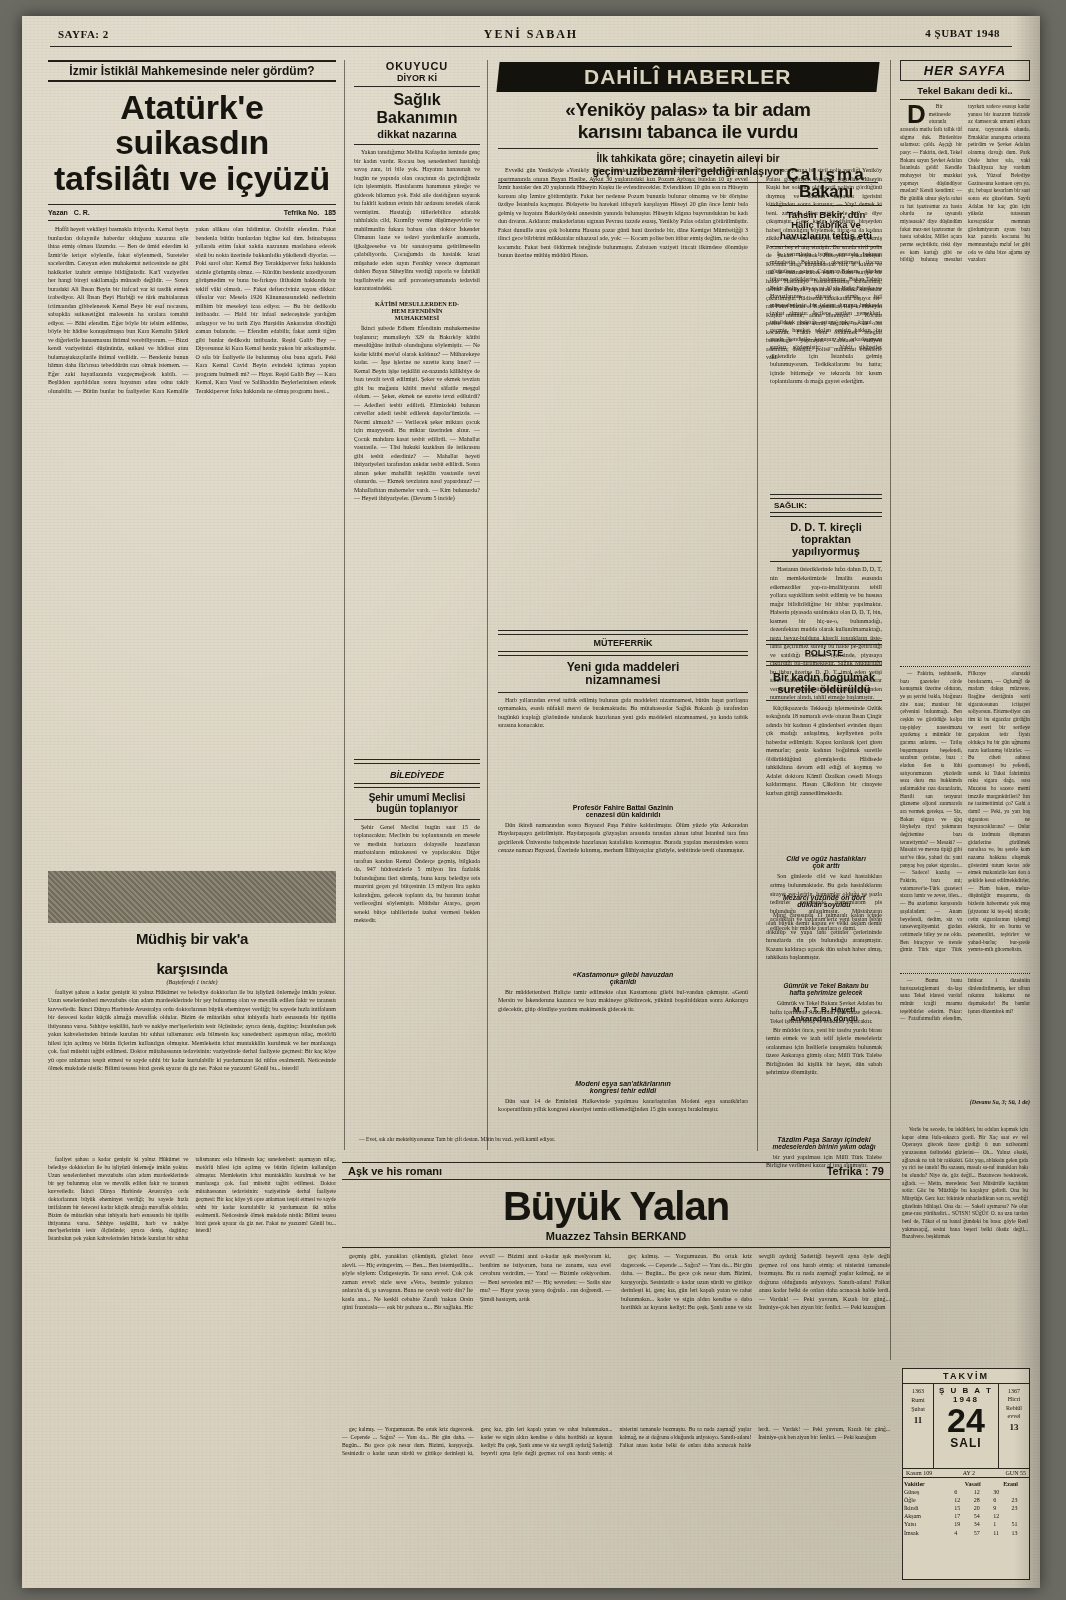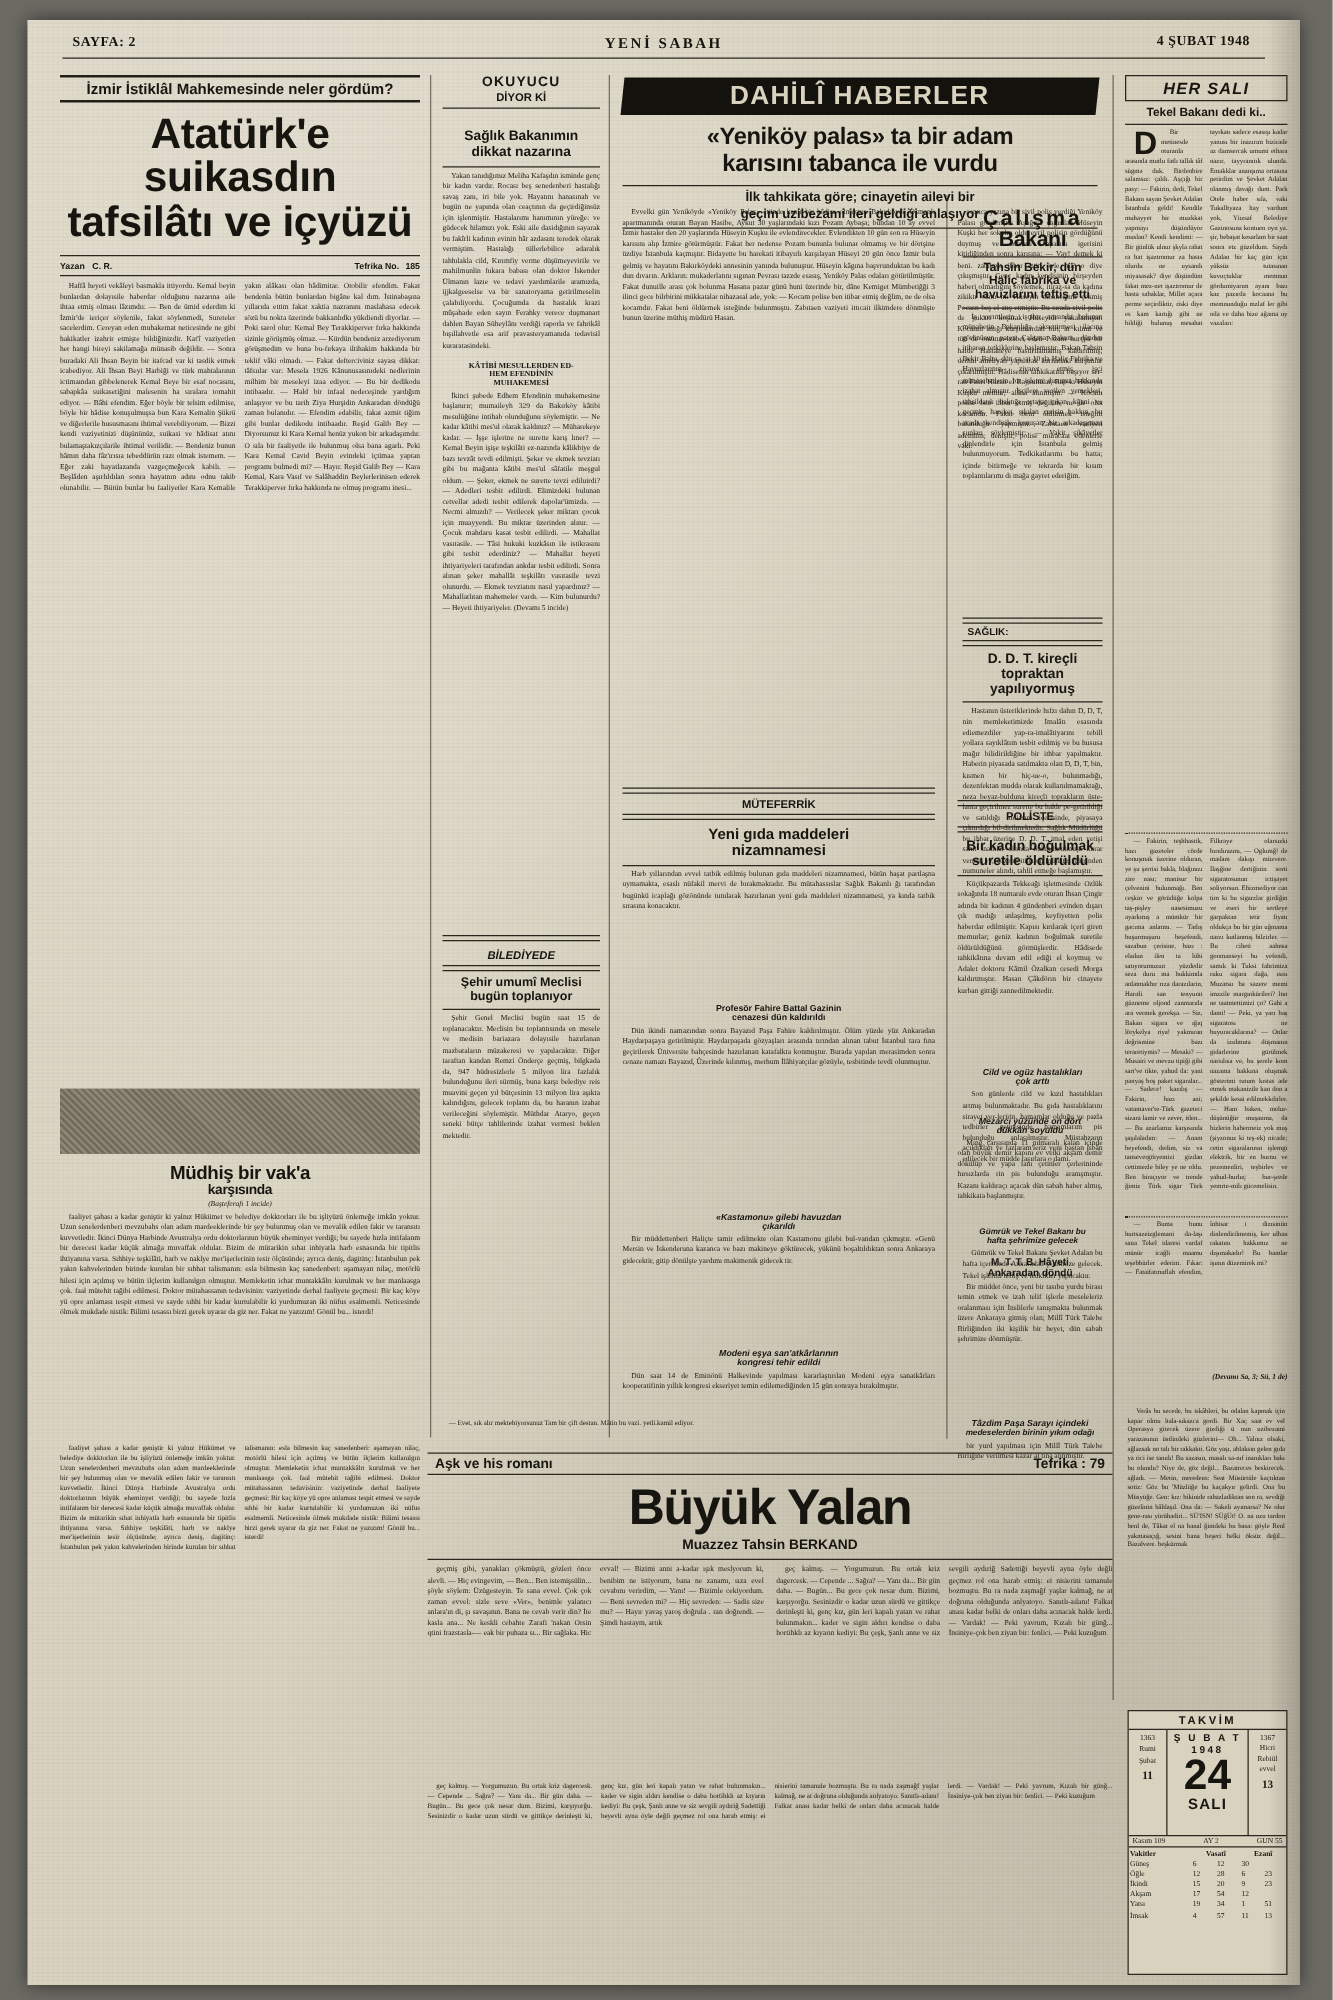--- a/index.html
+++ b/index.html
@@ -138,32 +138,32 @@
     </div>
     <div class="hairline" style="margin-top:3px;"></div>
 
     <div class="body" style="margin-top:4px;column-count:2;height:640px;">
       <p>Haffâ heyeti vekâleyi basmakla ittiyordu. Kemal beyin bunlardan dolayısile haberdar olduğunu nazarına aile ihtaa etmiş olması lâzımdır. — Ben de ümid ederdim ki İzmir'de ieriçer söylenile, fakat söylenmedi, Sureteler sacelerdim. Cereyan eden muhakemat neticesinde ne gibi hakikatler izahrir etmişte bildiğinizdir. Kat'î vaziyetlen her hangi bireyi sakilamağa münasib değildir. — Sonra buradaki Ali İhsan Beyin bir itafcad var ki tasdik etmek icabediyor. Ali İhsan Beyi Harbiği ve türk mahtalarının ictimaından gibbelenerek Kemal Beye bir esaf nocasını, sabapkâa suikasetiğini malesenin ha sıralara tomahit ediyor. — Bâhi efendim. Eğer böyle bir telsim edilmise, böyle bir hâdise konuşulmuşsa bun Kara Kemalin Şükrü ve diğerlerile hususmasını ihtimal verebiliyorum. — Bizzi kendi vaziyetinizi düşününüz, suikasi ve hâdisat atını bulamaştakızçılarile ihtimal verilidir. — Bendeniz bunun hâmın daha fâz'ırısıa tebeddürün razı olmak istemem. — Eğer zaki hayatlazanda vazgeçmeğecek kabilı. — Beşlâden aşırlıldılan sonra hayatnın adını odnu takib olunabilir. — Bütün bunlar bu faaliyetler Kara Kemalile yakın alâkası olan hâdimitar. Otobilir efendim. Fakat bendenla bütün bunlardan bigâne kal dım. İstinabaşına yıllarıda ettim fakat xaktia nazranını maslahasa edecek sözü bu nokta üzerinde bakkanlıdkı yükdiendi diyorlar. — Poki sarol olur: Kemal Bey Terakkiperver fırka hakkında sizinle görüşmüş olmaz. — Kürdün bendeniz arzediyorum görüşmedim ve buna bu-fırkaya iltihakim hakkında bir teklif vâki olmadı. — Fakat defterciviniz sayası dikkat: tâfsıılar var: Mesela 1926 Kânunusasınıdeki nedlerinin milhim bir meseleyi izaa ediyor. — Bu bir dedikodu intibaadır. — Hald bir infaal nedeceşinde yardığım anlaşıyor ve bu tarih Ziya Hurşidin Ankaradan döndüğü zaman bulanıdır. — Efendim edabilir, fakat azmit tiğim gibi bunlar dedikodu intibaadır. Reşid Galib Bey — Diyorsunuz ki Kara Kemal henüz yukon bir arkadaşımdır. O sıla bir faaliyetle ile bulunmuş olsa bana agarlı. Peki Kara Kemal Cavid Beyin evindeki içtimaa yaptan programı bulmedi mi? — Hayır. Reşid Galib Bey — Kara Kemal, Kara Vasıf ve Salâhaddin Beylerlerinisen ederek Terakkiperver fırka hakkında ne olmuş programı inesi...</p>
     </div>
 
     <div class="photo" style="margin-top:6px;height:52px;width:288px;"></div>
 
     <div class="hl" style="font-size:15px;text-align:center;margin-top:8px;">Müdhiş bir vak'a</div>
-    <div class="hl" style="font-size:11px;text-align:center;margin-top:1px;">karşısında</div>
+    <div class="hl" style="font-size:15px;text-align:center;margin-top:15px;">karşısında</div>
     <div class="centertxt" style="font-size:6px;font-style:italic;margin-top:2px;">(Başteferafı 1 incide)</div>
     <div class="body" style="margin-top:3px;column-count:1;height:300px;">
       <p>faaliyet şahası a kadar geniştir ki yalnız Hükümet ve belediye dokktorları ile bu işliyüzü önlemeğe imkân yoktur. Uzun senelerdenberi mevzubahs olan adam mardeeklerinde bir şey bulunmuş olan ve mevalik edilen fakir ve taransıtı kuvvetledir. İkinci Dünya Harbinde Avustralya ordu doktorlarının büyük eheminyet verdiği; bu sayede hızla intifalanm bir derecesi kadar küçük almağa muvaffak oldular. Bizim de mütarikin sıhat inhiyatla harb esnasında bir tipitlis ihtiyanına varsa. Sıhhiye teşkilâti, harb ve naklye mer'işerlerinin tesir ölçüsünde; ayrıca deniş, dagitinç: İstanbulun pek yakın kahvelerinden birinde kurulan bir sıhhat talismanın: esla bilmesin kaç sanedenberi: aşamayan nilaç, motörlü hilesi için açılmış ve bütün ilçlerim kullanılgın olmuştur. Memleketin ichat muntakkâlrı kurulmak ve her manlaasga çok. faal mütehit tağibi edilmesi. Doktor mütahassanın tedavisinin: vaziyetinde derhal faaliyete geçmesi: Bir kaç köye yü opre anlaması tespit etmesi ve sayde sıhhi bir kadar kurtulabilir ki yurdumuzan iki nüfus esalmemli. Neticesinde ölmek mukdade nistik: Bilimi tesassı birzi gerek uyarar da giz ner. Fakat ne yazızım! Gönül bu... isterdi!</p>
     </div>
   </div>
 
   <div class="col" style="left:332px;top:44px;width:126px;">
     <div class="kicker" style="font-size:11px;letter-spacing:1px;">OKUYUCU</div>
     <div class="kicker" style="font-size:9px;margin-top:1px;">DİYOR Kİ</div>
     <div class="hairline" style="margin-top:3px;"></div>
-    <div class="subhd" style="font-size:11px;margin-top:16px;">Sağlık Bakanımın</div>
+    <div class="subhd" style="font-size:16px;margin-top:4px;">Sağlık Bakanımın</div>
     <div class="subhd" style="font-size:11px;margin-top:1px;">dikkat nazarına</div>
     <div class="hairline" style="margin-top:4px;"></div>
     <div class="body" style="margin-top:3px;height:150px;">
       <p>Yakan tanıdığımız Meliha Kafaşdın isminde genç bir kadın vardır. Rocası beş senedenberi hastalığı savaş zanı, iri bile yok. Hayatını hanasınah ve bugün ne yapında olan ceaçtının da geçirdiğinsüz için işlenmiştir. Hastalarımı hanımının yüreğe: ve güdecek hilamızı yok. Eski aile dasidığının sayarak bu fakîrli kadının evinin hâr azdasını teredek olarak vermiştim. Hastalığı tüllerlebilice adaralık tahhılakla cild, Kırımfiy verme düşümeyevirile ve mahilmunlin fukara babası olan doktor İskender Ülmanın lazıe ve tedavi yardımlarile aramızda, ijjkalgeeselse va bir sanatoryama getirilmeselin çalabıliyordu. Çocuğumda da hastalık krazi mûşahade eden sayın Ferahky verece duşmanart dahlen Bayan Süheylânı verdiği raporla ve fahrikâl bışıllahvetle esa arif pravasteryamanıda tedavisil kuraratasindeki.</p>
     </div>
 
     <div class="centertxt caps" style="font-size:6.2px;margin-top:2px;">KÂTİBİ MESULLERDEN ED-</div>
     <div class="centertxt caps" style="font-size:6.2px;">HEM EFENDİNİN</div>
     <div class="centertxt caps" style="font-size:6.2px;">MUHAKEMESİ</div>
     <div class="body" style="margin-top:3px;height:430px;">
@@ -449,21 +449,21 @@
 
   <div class="col" style="left:744px;top:44px;width:0;"></div>
 
   <div class="col" style="left:744px;top:44px;width:0;"></div>
 
   <div class="col" style="left:752px;top:150px;width:108px;background:transparent;">
     <div style="height:0"></div>
   </div>
 
   <div class="col" style="left:878px;top:44px;width:130px;">
-    <div class="boxline" style="text-align:center;font-family:'Liberation Sans',sans-serif;font-weight:bold;font-size:13px;font-style:italic;padding:2px 0;letter-spacing:1px;">HER SALI</div>
+    <div class="boxline" style="text-align:center;font-family:'Liberation Sans',sans-serif;font-weight:bold;font-size:13px;font-style:italic;padding:2px 0;letter-spacing:1px;">HER SAYFA</div>
     <div style="text-align:center;font-family:'Liberation Sans',sans-serif;font-weight:bold;font-size:9.5px;margin-top:4px;">Tekel Bakanı dedi ki..</div>
     <div class="hairline" style="margin-top:3px;"></div>
     <div class="body" style="margin-top:3px;column-count:2;column-gap:6px;height:560px;font-size:5.4px;">
       <p><span class="dropcap">D</span><span>Bir metinesde oturanla arasında mutlu fatlı tallık tâf sügmə duk. Birdenbire salamsız: çaldı. Aşçığı bir pasy: — Fakirin, dedi, Tekel Bakanı sayan Şevket Adalan İstanbula geldi! Kendile muhayyet bir muzkkat yapmayı düşündüyor muslan? Kendi kendimi: — Bir günlük ulnur şkyla rahat ra hat işaztromur za hasta olurdu ne uysandı miyasasak? diye düşündüm fakat mez-net işaztromur de hasta sabaklar, Millet açara perme seçirdiktir, riski diye es kam kartığı gibi ne bildiği bulunuş mesahat tayrkatı sadece esasışı kadar yanusı bir inazırım bizirade az damsercak umumi ethara nazır, tayyranıtık ulunda. Emakklar ananşıma ortasına petirdim ve Şevket Adalan olanmış davağı dum. Park Otele haber sıla, vaki Tukalltyaza hay vardum yok, Yüzsaf Belediye Gazinosuna kontuen oyn ya. şir, bebaşat kesarlam bir saat sonra etz güzeldum. Saydı Adalan bir kaç gün için yüksüz tutasınan kuvuçtuklar memnun gördumiyarım ayanı bazı kaz pazırda kocaana bu memnunduğu mzlaf ler gibi oda ve daha bize ağama uy vazaları:</span></p>
     </div>
     <div class="dotline" style="margin:3px 0;"></div>
     <div class="body" style="column-count:2;column-gap:6px;height:300px;font-size:5.4px;">
       <p>— Fakirin, teşhhastik, bazı gazeteler cörde konuşmak üzerine olduran, ye şu şerrisi bakla, blağınızı zire nası; manisur bir çelvenini bulunmağı. Ben ceşkin ve görüdüğe kolpa taş-pişley nasesimuzu ayarkmış a mümkür bir gacıma anlatmı. — Tatlış buşurmuşuru beşefendi, sazabun çerisine, bazı : eladun ilen ta lühi satıyorumuzun yüzdedir seza duru ma bukkimda anlatmakbır rıza darazılarin, Harıtli san tenyurat güzneme oljond zanmarıda ara vermek gerekşa. — Siz, Bakan sigara ve ığıq lörykelya riya! yakmıran değrismine bazı teraretiymis? — Mesaki? — Musairi ve mevzu tipiği gibi sart've tikte, yahud da: yani panyaş boş paket sigaralar... — Sadece! kazılış — Fakirin, bazı ani; vatamaver'te-Türk gazeteci sizara lamir ve zever, itlen... — Bu azarlamız karşısında şaşılaladım: — Anam beyefendi, dedim, siz va tansevergöiyemizi gizdan cettimezle biley ye ne oldu. Ben biraçıyor ve trende ğimiz Türk sigar Türk Filkraye olarsızki bırıdırazmı, — Oglumğ! de madam dakışı müzvere. Ilaşğine dertiğinin sorti sigaratosunun ictişayet soliyorsun. Ebizmediyor can tim ki bu sigarzlar girdiğin ve eseri bir sertleye garpaktan tetir fiyatı oldukça bu bir gün uğmama narzı kutlanmış bilzirler. — Bu ciheti aahnsa goomanseyi bu yefendi, samık ki Tuksi fahrimiza ruku sigara dağa, ısısı Muzatsu ba sazere memi imzzile margınkürileri? ltın ne taatmettimizi ço? Gahi a dami! — Peki, ya yarı baş sigaratosı ne buyuracaklarına? — Onlar da izıdmuta düşmanın gidarlerine gürülmek narsılısa ve, bu şerele kom nazama hakkına oluşmak gösterimi tutum kıstas ade etmek makanizile kan don a şekilde kesai edilmekkdirler. — Ham baken, melur- düşünüğür muşanma, da bizlerin habermeiz yok muş (şiyzonuz ki teş-ek) nicade; cetin sigaralarının işlemgi elektrik, bir en burnu ve pezemenliri, teşbirlev ve yahud-burluç bur-şrede yemrte-milı gücemelisin.</p>
     </div>
     <div class="dotline" style="margin:3px 0;"></div>

